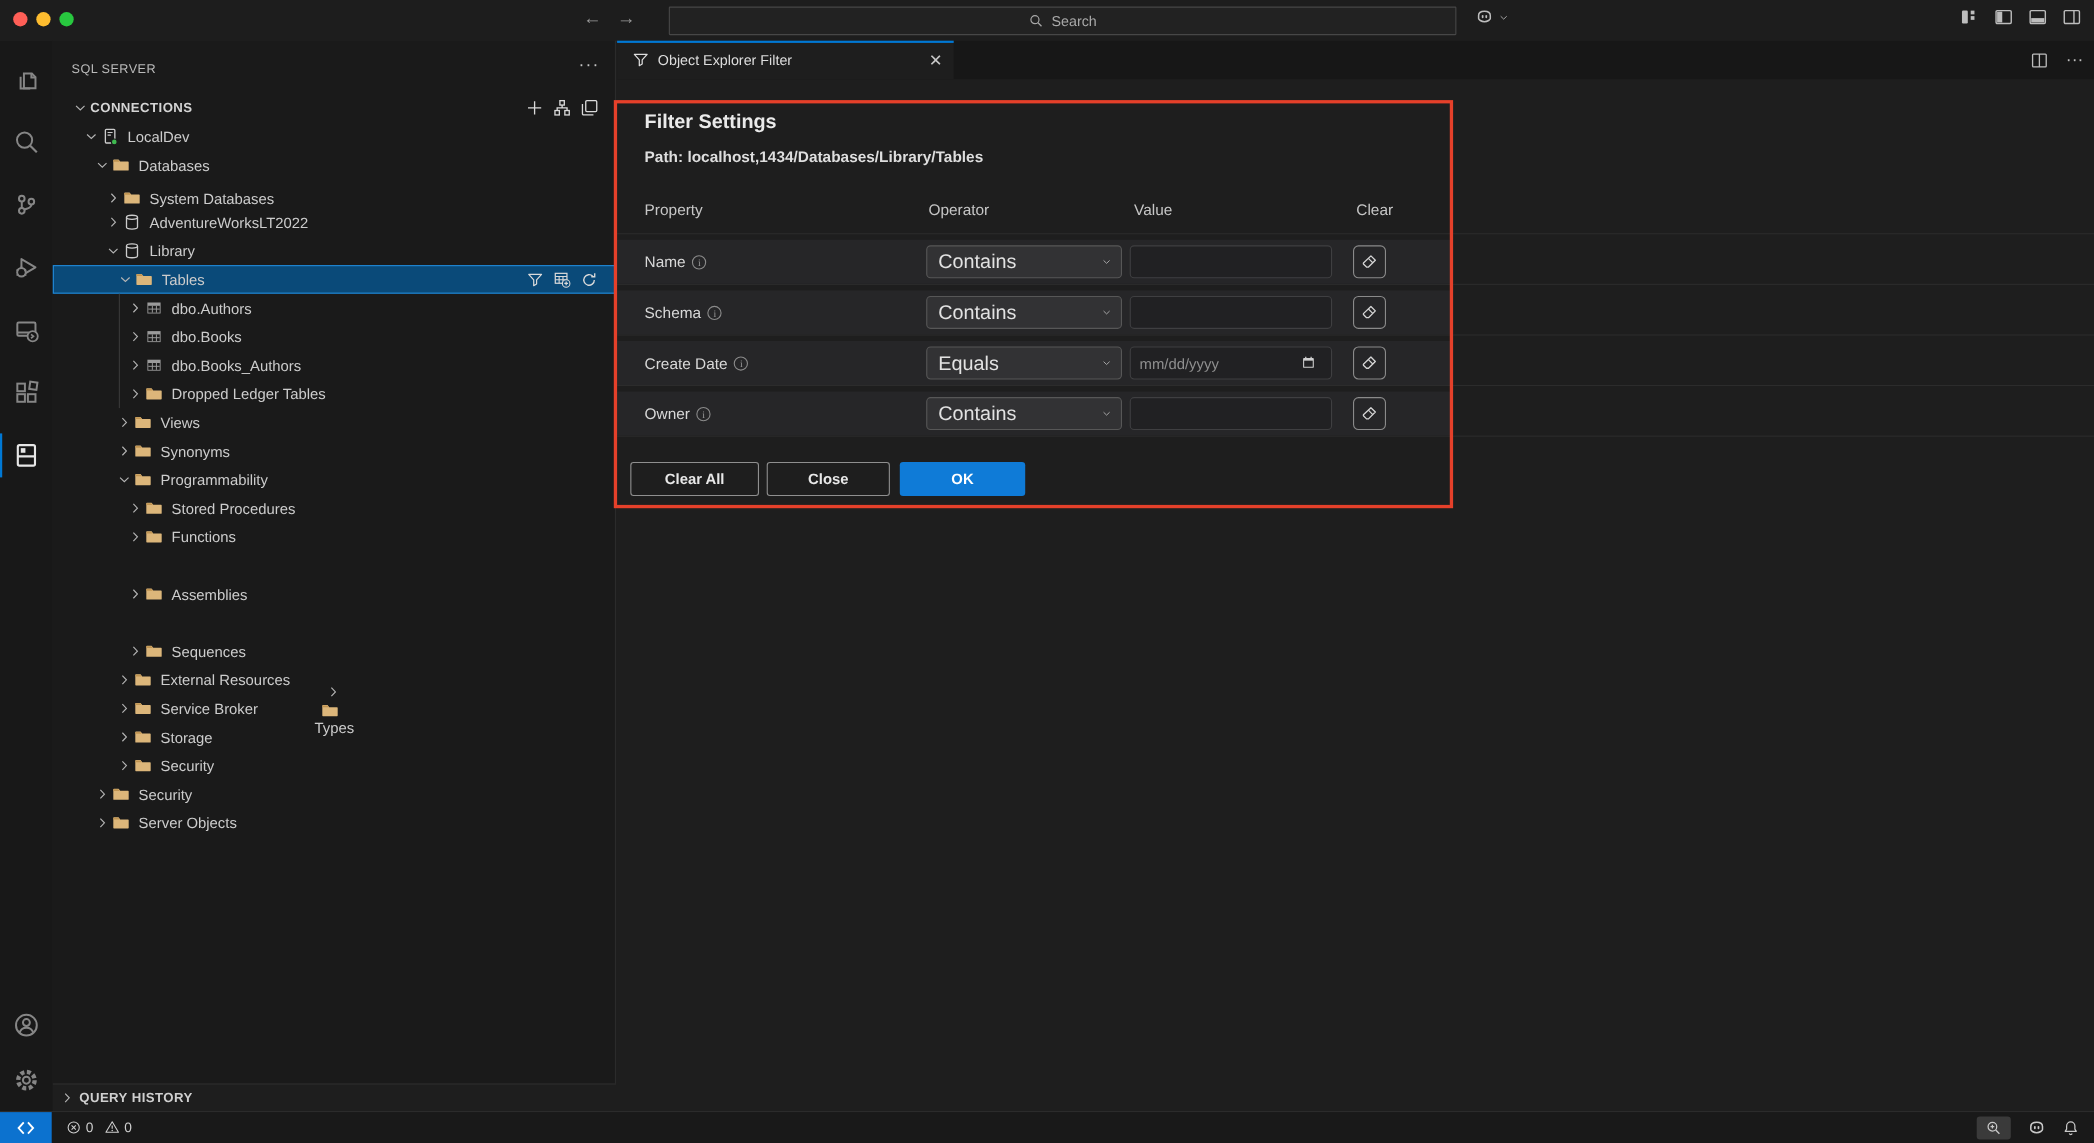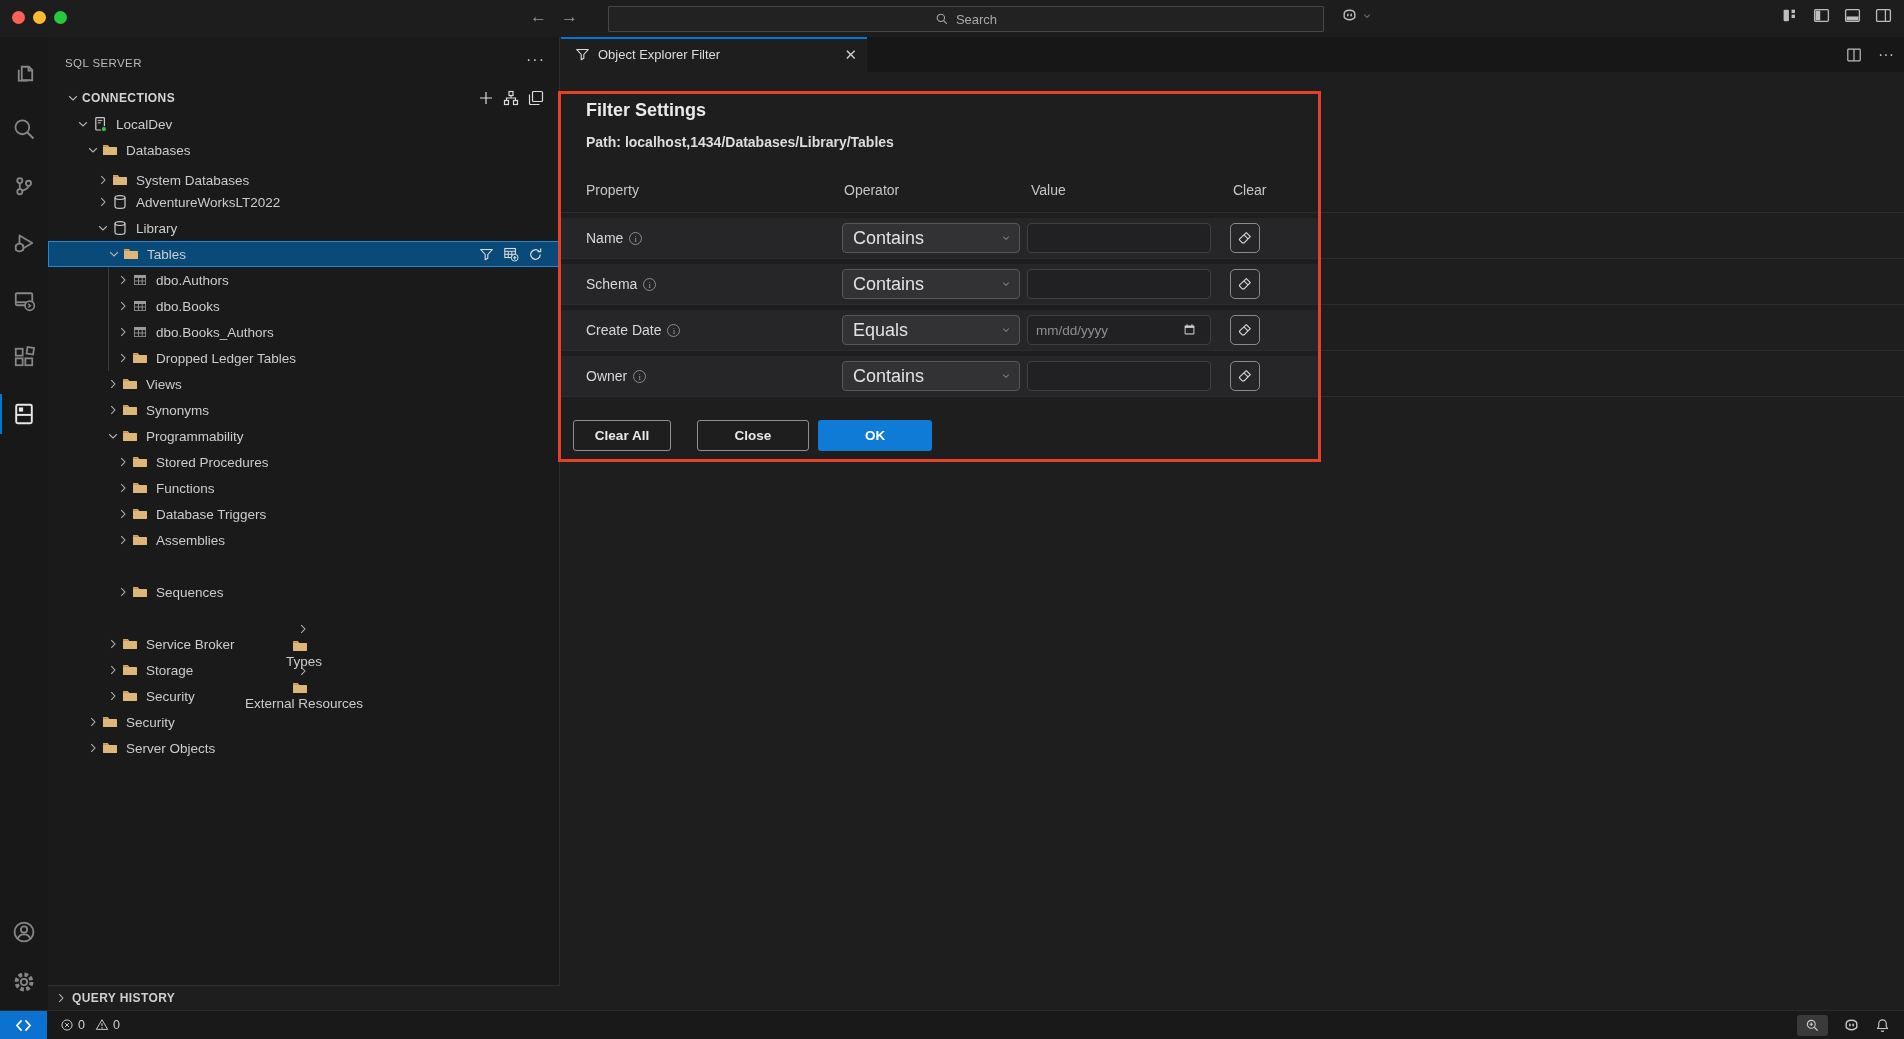--- a/index.html
+++ b/index.html
@@ -508,35 +508,20 @@
             </svg>
           </span>
           <span class="ticon">
             <svg width="16" height="16" viewBox="0 0 16 16" xmlns="http://www.w3.org/2000/svg">
               <path fill="#dcb67a" d="M1 3.6c0-.3.2-.6.6-.6h4.2l1.5 1.9h7.1c.3 0 .6.3.6.6v7c0 .3-.3.6-.6.6H1.6c-.4 0-.6-.3-.6-.6z"></path>
               <path fill="#c09452" d="M1 5h6l-1.4-1.6H1z"></path>
             </svg>
           </span>
           <span>Functions</span>
         </div>
-        <div class="trow" style="top: 416px;">
-          <span style="width:68px;flex:0 0 68px"></span>
-          <span class="chev">
-            <svg width="14" height="14" viewBox="0 0 16 16" xmlns="http://www.w3.org/2000/svg">
-              <path d="M6 3.6l4.2 4.4L6 12.4" fill="none" stroke="currentColor" stroke-width="1.2"></path>
-            </svg>
-          </span>
-          <span class="ticon">
-            <svg width="16" height="16" viewBox="0 0 16 16" xmlns="http://www.w3.org/2000/svg">
-              <path fill="#dcb67a" d="M1 3.6c0-.3.2-.6.6-.6h4.2l1.5 1.9h7.1c.3 0 .6.3.6.6v7c0 .3-.3.6-.6.6H1.6c-.4 0-.6-.3-.6-.6z"></path>
-              <path fill="#c09452" d="M1 5h6l-1.4-1.6H1z"></path>
-            </svg>
-          </span>
-          <span>Database Triggers</span>
-        </div>
         <div class="trow" style="top: 442px;">
           <span style="width:68px;flex:0 0 68px"></span>
           <span class="chev">
             <svg width="14" height="14" viewBox="0 0 16 16" xmlns="http://www.w3.org/2000/svg">
               <path d="M6 3.6l4.2 4.4L6 12.4" fill="none" stroke="currentColor" stroke-width="1.2"></path>
             </svg>
           </span>
           <span class="ticon">
             <svg width="16" height="16" viewBox="0 0 16 16" xmlns="http://www.w3.org/2000/svg">
               <path fill="#dcb67a" d="M1 3.6c0-.3.2-.6.6-.6h4.2l1.5 1.9h7.1c.3 0 .6.3.6.6v7c0 .3-.3.6-.6.6H1.6c-.4 0-.6-.3-.6-.6z"></path>
@@ -568,21 +553,21 @@
             </svg>
           </span>
           <span class="ticon">
             <svg width="16" height="16" viewBox="0 0 16 16" xmlns="http://www.w3.org/2000/svg">
               <path fill="#dcb67a" d="M1 3.6c0-.3.2-.6.6-.6h4.2l1.5 1.9h7.1c.3 0 .6.3.6.6v7c0 .3-.3.6-.6.6H1.6c-.4 0-.6-.3-.6-.6z"></path>
               <path fill="#c09452" d="M1 5h6l-1.4-1.6H1z"></path>
             </svg>
           </span>
           <span>Sequences</span>
         </div>
-        <div class="trow" style="top: 520px; flex-direction: column;">
+        <div class="trow" style="top: 520px;">
           <span style="width:58px;flex:0 0 58px"></span>
           <span class="chev">
             <svg width="14" height="14" viewBox="0 0 16 16" xmlns="http://www.w3.org/2000/svg">
               <path d="M6 3.6l4.2 4.4L6 12.4" fill="none" stroke="currentColor" stroke-width="1.2"></path>
             </svg>
           </span>
           <span class="ticon">
             <svg width="16" height="16" viewBox="0 0 16 16" xmlns="http://www.w3.org/2000/svg">
               <path fill="#dcb67a" d="M1 3.6c0-.3.2-.6.6-.6h4.2l1.5 1.9h7.1c.3 0 .6.3.6.6v7c0 .3-.3.6-.6.6H1.6c-.4 0-.6-.3-.6-.6z"></path>
               <path fill="#c09452" d="M1 5h6l-1.4-1.6H1z"></path>
@@ -698,21 +683,21 @@
         <span>···</span>
       </div>
     </div>
     <div class="edbody" id="edbody">
       <div class="p-title">Filter Settings</div>
       <div class="p-path">Path: localhost,1434/Databases/Library/Tables</div>
       <div class="p-col" style="left:25px">Property</div>
       <div class="p-col" style="left:283px">Operator</div>
       <div class="p-col" style="left:470px">Value</div>
       <div class="p-col" style="left:672px">Clear</div>
-      <button class="pbtn ghost" style="left:12px;width:98px">Clear All</button>
+      <button class="pbtn ghost" style="left:12px;width:117px">Clear All</button>
       <button class="pbtn ghost" style="left:136px;width:112px">Close</button>
       <button class="pbtn primary" style="left: 257px; width: 114px; background: rgb(15, 123, 215);" id="okbtn">OK</button>
       <div class="redrect" id="redrect" style="border-color: rgb(229, 64, 42);"></div>
     <div class="hline" style="top: 140px;"></div>
         <div class="hline" style="top: 186px;"></div>
         <div class="hline" style="top: 232px;"></div>
         <div class="hline" style="top: 278px;"></div>
         <div class="hline" style="top: 324px;"></div>
         <div class="frow" style="top: 146px;">
           <span class="flabel">

